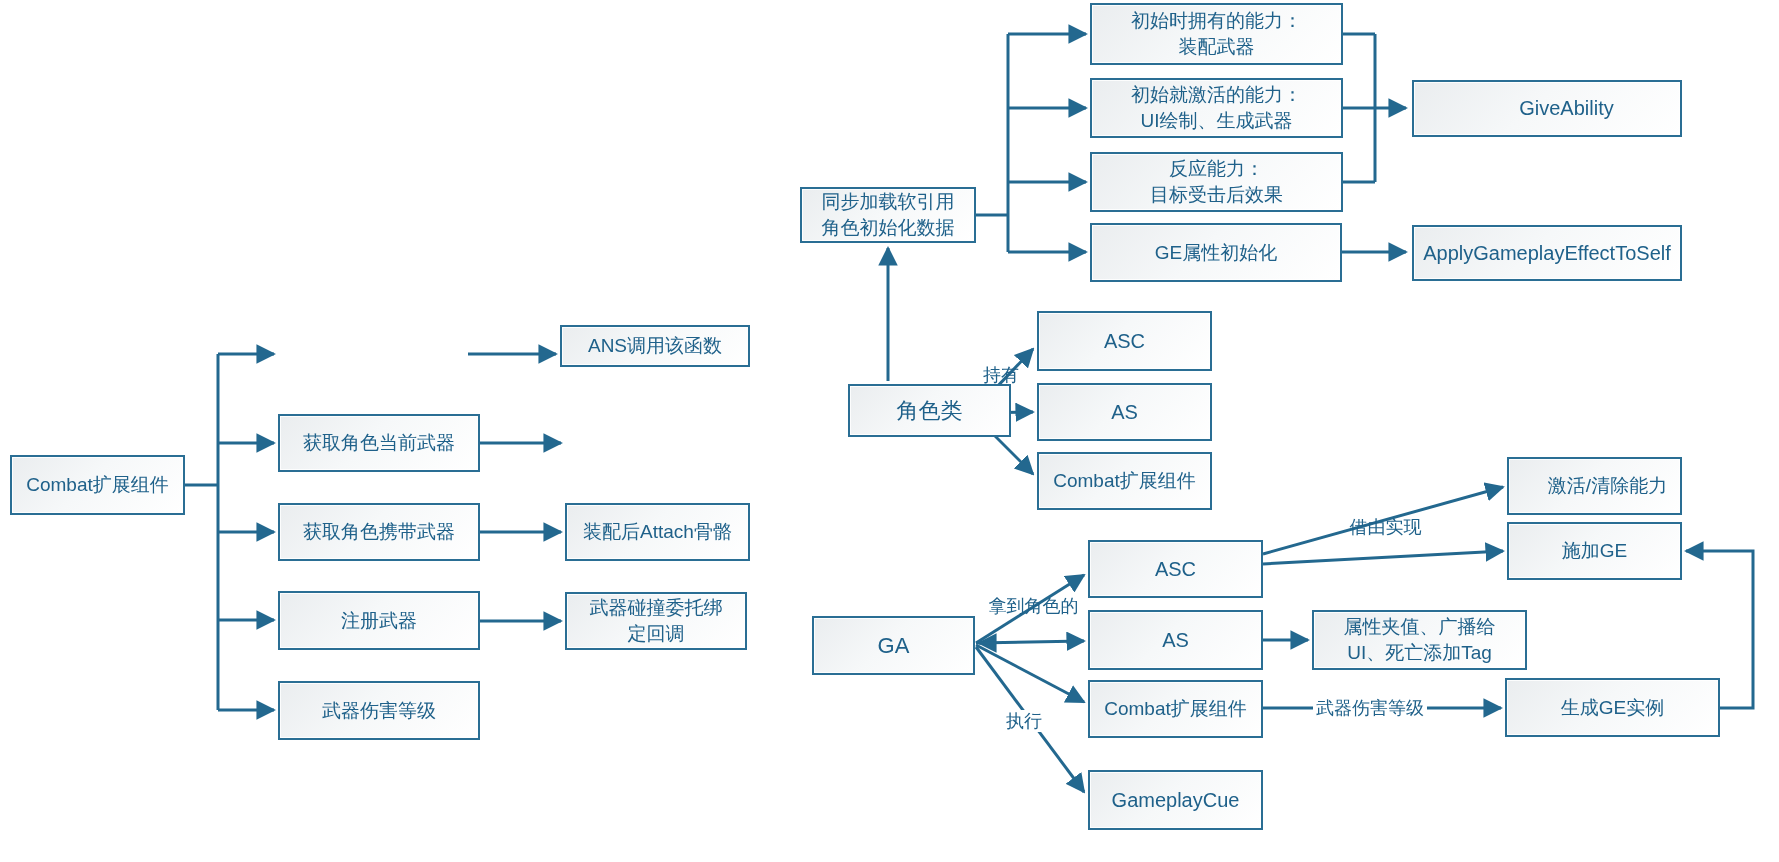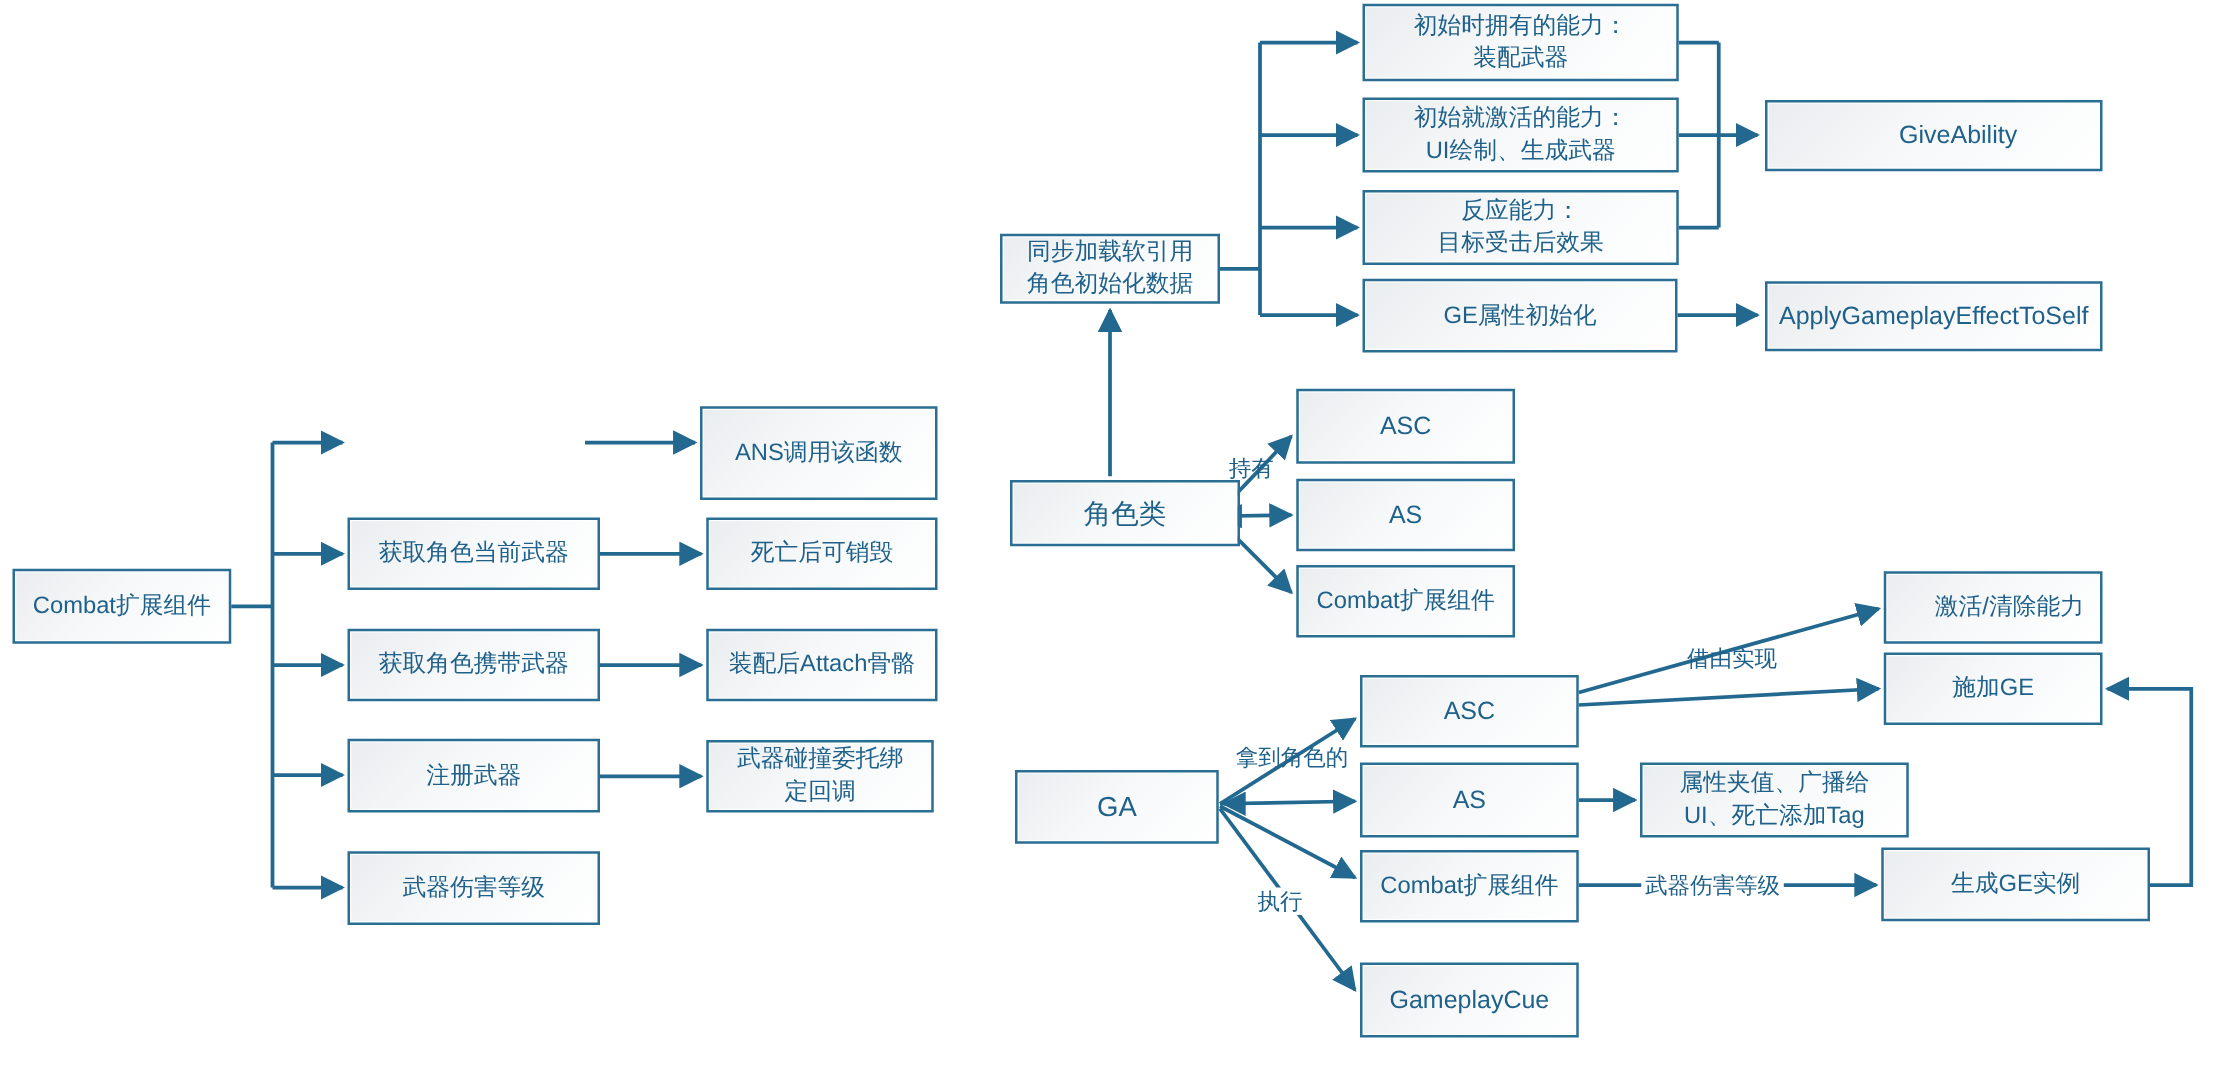--- a/index.html
+++ b/index.html
@@ -78,43 +78,42 @@
 
       <line x1="1263" y1="554" x2="1503" y2="487" marker-end="url(#ah)"></line>
       <line x1="1263" y1="564" x2="1503" y2="551" marker-end="url(#ah)"></line>
       <line x1="1263" y1="640" x2="1308" y2="640" marker-end="url(#ah)"></line>
       <line x1="1263" y1="708" x2="1501" y2="708" marker-end="url(#ah)"></line>
       <polyline points="1720,708 1753,708 1753,551 1686,551" marker-end="url(#ah)"></polyline>
     </g>
   </svg>
 
   <div class="box" style="left:10px;top:455px;width:175px;height:60px;">Combat扩展组件</div>
-  <div class="box" style="left:560px;top:325px;width:190px;height:75px;">ANS调用该函数</div>
+  <div class="box" style="left:560px;top:325px;width:190px;height:42px;">ANS调用该函数</div>
   <div class="box" style="left:278px;top:414px;width:202px;height:58px;">获取角色当前武器</div>
-  <div class="box" style="left:565px;top:414px;width:185px;height:58px;">死亡后可销毁</div>
   <div class="box" style="left:278px;top:503px;width:202px;height:58px;">获取角色携带武器</div>
   <div class="box" style="left:565px;top:503px;width:185px;height:58px;">装配后Attach骨骼</div>
   <div class="box" style="left:278px;top:591px;width:202px;height:59px;">注册武器</div>
   <div class="box" style="left:565px;top:592px;width:182px;height:58px;">武器碰撞委托绑
 定回调</div>
   <div class="box" style="left:278px;top:681px;width:202px;height:59px;">武器伤害等级</div>
 
   <div class="box" style="left:800px;top:187px;width:176px;height:56px;">同步加载软引用
 角色初始化数据</div>
   <div class="box" style="left:1090px;top:3px;width:253px;height:62px;">初始时拥有的能力：
 装配武器</div>
   <div class="box" style="left:1090px;top:78px;width:253px;height:60px;">初始就激活的能力：
 UI绘制、生成武器</div>
   <div class="box" style="left:1090px;top:152px;width:253px;height:60px;">反应能力：
 目标受击后效果</div>
   <div class="box" style="left:1090px;top:223px;width:252px;height:59px;">GE属性初始化</div>
   <div class="box lat" style="left:1412px;top:80px;width:270px;height:57px;padding-left:39px;">GiveAbility</div>
   <div class="box lat" style="left:1412px;top:225px;width:270px;height:56px;">ApplyGameplayEffectToSelf</div>
 
-  <div class="box big" style="left:808px;top:384px;width:184px;height:53px;">角色类</div>
+  <div class="box big" style="left:848px;top:384px;width:163px;height:53px;">角色类</div>
   <div class="box lat" style="left:1037px;top:311px;width:175px;height:60px;">ASC</div>
   <div class="box lat" style="left:1037px;top:383px;width:175px;height:58px;">AS</div>
   <div class="box" style="left:1037px;top:452px;width:175px;height:58px;">Combat扩展组件</div>
 
   <div class="box big" style="left:812px;top:616px;width:163px;height:59px;">GA</div>
   <div class="box lat" style="left:1088px;top:540px;width:175px;height:58px;">ASC</div>
   <div class="box lat" style="left:1088px;top:610px;width:175px;height:60px;">AS</div>
   <div class="box" style="left:1088px;top:680px;width:175px;height:58px;">Combat扩展组件</div>
   <div class="box lat" style="left:1088px;top:770px;width:175px;height:60px;">GameplayCue</div>
   <div class="box" style="left:1507px;top:457px;width:175px;height:58px;padding-left:26px;">激活/清除能力</div>

